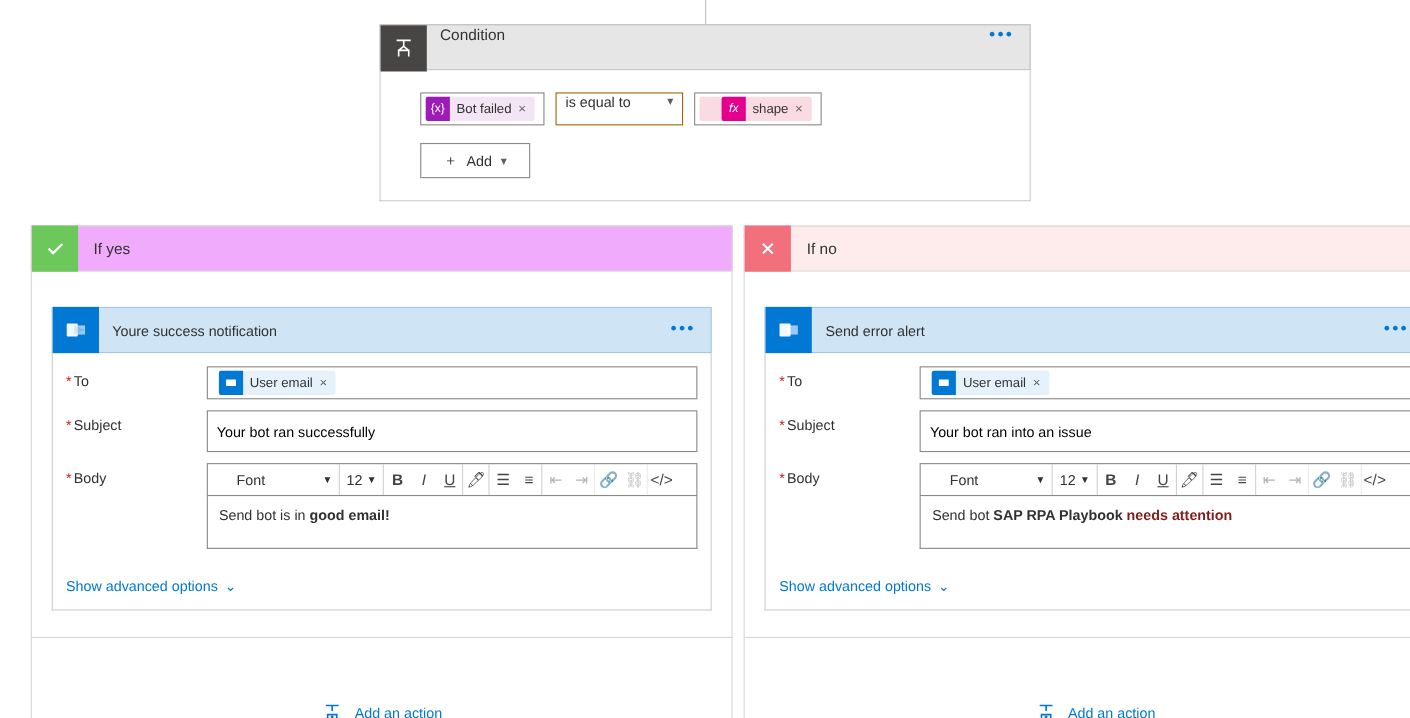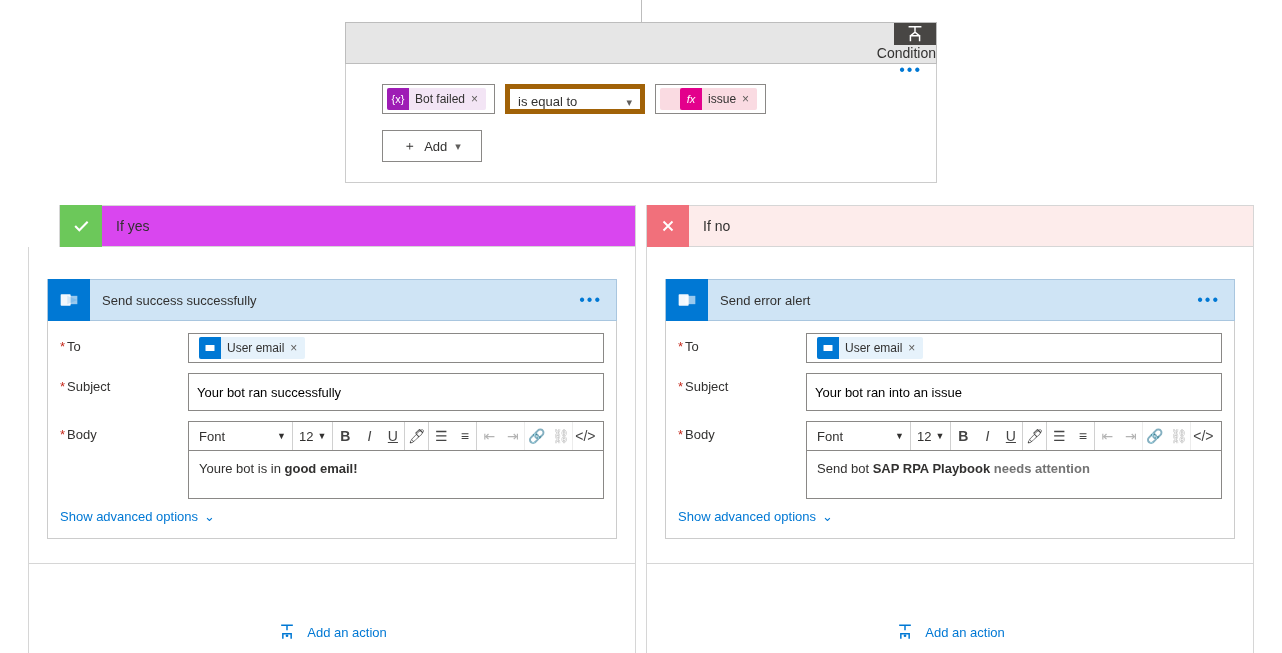--- a/index.html
+++ b/index.html
@@ -1,47 +1,47 @@
 <!DOCTYPE html>
 <html><head>
 <meta charset="utf-8">
 <style>
   * { box-sizing: border-box; margin: 0; padding: 0; }
   body { font-family: "Segoe UI", Arial, sans-serif; font-size: 13px; color: #323130; background: #fff; width: 1282px; height: 653px; position: relative; overflow: hidden; }
 
   
   .condition-card { width: 592px; margin: 22px auto 0 auto; position: relative; }
-  .cond-header { display: flex; align-items: flex-end; background: #e6e6e6; border: 1px solid #bdbdbd; height: 42px; flex-direction: column; }
+  .cond-header { display: flex; align-items: flex-start; background: #e6e6e6; border: 1px solid #bdbdbd; height: 42px; }
   .cond-icon { width: 42px; height: 42px; background: #484644; display: flex; align-items: center; justify-content: center; }
   .cond-icon svg { width: 22px; height: 22px; }
   .cond-title { flex: 1; padding-left: 12px; font-size: 14px; font-weight: 400; }
   .more { padding: 0 14px; color: #0078d4; font-size: 16px; letter-spacing: 2px; cursor: pointer; }
   .cond-body { border: 1px solid #ccc; border-top: none; padding: 20px 36px; background: #fff; }
   .cond-row { display: flex; gap: 10px; }
   .pill-box { display: flex; align-items: center; border: 1px solid #8a8886; height: 30px; padding: 0 4px 0 0; }
   .small-pill { display: inline-flex; align-items: center; height: 22px; border-radius: 2px; font-size: 12px; padding: 0 6px 0 0; margin: 0 4px; }
   .pill-icon { width: 22px; height: 22px; display:flex; align-items:center; justify-content:center; color:#fff; font-size:11px; border-radius: 2px 0 0 2px;}
   .pill-pink { background: #f3e5f5; }
   .pill-pink .pill-icon{ background:#9e1cb5;}
   .pill-rose { background: #fadbe2; padding-left: 20px; }
   .pill-rose .pill-icon{ background:#e3008c;}
   .pill-blue { background: #e6f2fb; }
   .pill-blue .pill-icon{ background:#0078d4;}
   .pill-label { padding: 0 4px 0 6px;}
   .pill-x { color:#605e5c; cursor:pointer; padding:0 2px;}
-  .dd { display:flex; align-items:flex-end; justify-content:space-between; border:5px solid #a16207; width:140px; height:30px; padding: 0 8px; font-size:13px; cursor:pointer; }
+  .dd { display:flex; align-items:flex-start; justify-content:space-between; border:1px solid #a16207; width:116px; height:30px; padding: 0 8px; font-size:13px; cursor:pointer; }
   .dd .chev { font-size:11px; color:#605e5c;}
   .add-btn { display:flex; align-items:center; justify-content:center; gap:8px; width:100px; height:32px; border:1px solid #8a8886; background:#fff; margin-top:16px; cursor:pointer;}
   .add-btn .chev{font-size:11px; color:#605e5c;}
 
   
   .branches { display:flex; gap:10px; margin-top: 22px; padding: 0 28px; }
   .branch { flex:1; }
   .branch-header { display:flex; align-items:center; height:42px; border:1px solid #d6d6d6;}
-  .bh-yes{ background: #d946ef; margin-left: 31px; }
+  .bh-yes{ background: #f0abfc; }
   .bh-no { background: #fdeceb; }
   .bh-yes .bh-icn{ background:#6cc85a;}
   .bh-no  .bh-icn{ background:#f1707b;}
   .bh-icn{ width:42px; height:42px; display:flex; align-items:center; justify-content:center; color:#fff;}
   .bh-title{ padding-left:14px; font-size:14px;}
 
   .branch-body { border:1px solid #d6d6d6; border-top:none; padding: 32px 18px 24px 18px; background:#fff;}
 
   .action-card { width: 100%; }
   .ac-header { display:flex; align-items:center; height:42px; background:#cfe4f5; border:1px solid #a9c6df;}
@@ -49,29 +49,29 @@
   .ac-icn svg{ width:20px; height:20px;}
   .ac-title{ flex:1; padding-left:12px;}
   .ac-body{ border:1px solid #ccc; border-top:none; padding: 12px 12px 14px 12px;}
   .field-row { display:flex; align-items:flex-start; margin-bottom:10px;}
   .fld-label{ width:128px; padding-top:6px; font-size:13px;}
   .req{ color:#c4291c; margin-right:2px;}
   .fld-val{ flex:1;}
   .inpbox{ display:flex; align-items:center; border:1px solid #8a8886; min-height:30px; padding:3px 6px;}
   .txtinput{ width:100%; border:1px solid #8a8886; height:38px; padding:0 8px; font-family:inherit; font-size:13px;}
 
-  .toolbar{ display:flex; align-items:center; border:1px solid #8a8886; height:30px; padding:0 4px; gap:0;}
+  .toolbar{ display:flex; align-items:center; border:1px solid #8a8886; height:30px; padding:0 20px; gap:0;}
   .tb-font{ width:100px; display:flex; align-items:center; justify-content:space-between; padding:0 6px; height:100%; border-right:1px solid #d0d0d0;}
   .tb-size{ display:flex; align-items:center; padding:0 6px; gap:4px; border-right:1px solid #d0d0d0; height:100%;}
   .tb-btn{ width:24px; height:100%; display:flex; align-items:center; justify-content:center; color:#444; cursor:pointer; font-size:14px;}
   .tb-sep{ border-right:1px solid #d0d0d0;}
   .editor{ border:1px solid #8a8886; border-top:none; padding:10px 10px 22px 10px; font-size:13px;}
-  .att-red{ color:#737373; font-weight:600;}
-
-  .show-adv{ color:#0078d4; font-size:13px; cursor:pointer; display:flex; align-items:center; gap:6px; margin-top:10px;}
+  .att-red{ color:#7f1d1d; font-weight:600;}
+
+  .show-adv{ color:#0078d4; font-size:13px; cursor:pointer; display:flex; align-items:center; gap:6px; margin-top:26px;}
   .show-adv .chev{ color:#0078d4;}
 
   .branch-footer{ text-align:center; padding: 58px 0 18px 0; border:1px solid #d6d6d6; border-top:none; background:#fff;}
   .add-action-link{ color:#0078d4; display:inline-flex; align-items:center; gap:10px; cursor:pointer;}
   .add-action-link svg{ width:20px; height:20px;}
 
   
   .vline{ position:absolute; width:1px; background:#bdbdbd;}
   .vline.top{ left:50%; top:0; height:22px;}
 
@@ -103,21 +103,21 @@
       </div>
       <div class="dd">
         <span>is equal to</span>
         <span class="chev">▾</span>
       </div>
       <div class="pill-box">
         <span class="small-pill pill-rose">
           <span class="pill-icon">
               <i style="font-style:italic;">fx</i>
             </span>
-          <span class="pill-label">issue</span>
+          <span class="pill-label">shape</span>
           <span class="pill-x">×</span>
         </span>
       </div>
     </div>
     <div class="add-btn">
       <span>＋</span>
       <span>Add</span>
       <span class="chev">▾</span>
     </div>
   </div>
@@ -137,21 +137,21 @@
     <div class="branch-body">
       <div class="action-card">
         <div class="ac-header">
           <div class="ac-icn">
             <svg viewBox="0 0 24 24" fill="#fff">
                 <rect x="2" y="5" width="12" height="14" rx="1" fill="#fff" opacity=".95"></rect>
                 <rect x="10" y="7" width="12" height="10" fill="#fff" opacity=".6"></rect>
                 <path d="M10 7l12 5-12 5z" fill="#0078d4" opacity=".15"></path>
               </svg>
           </div>
-          <div class="ac-title">Send success successfully</div>
+          <div class="ac-title">Youre success notification</div>
           <div class="more">•••</div>
         </div>
         <div class="ac-body">
           <div class="field-row">
             <div class="fld-label"><span class="req">*</span><span>To</span></div>
             <div class="fld-val">
               <div class="inpbox">
                 <span class="small-pill pill-blue">
                   <span class="pill-icon">
                       <svg width="12" height="12" viewBox="0 0 24 24" fill="#fff">
@@ -194,21 +194,21 @@
                 <div class="tb-btn tb-sep">🖊</div>
                 <div class="tb-btn">☰</div>
                 <div class="tb-btn tb-sep">≡</div>
                 <div class="tb-btn" style="opacity:.4">⇤</div>
                 <div class="tb-btn tb-sep" style="opacity:.4">⇥</div>
                 <div class="tb-btn">🔗</div>
                 <div class="tb-btn tb-sep" style="opacity:.4">⛓</div>
                 <div class="tb-btn">&lt;/&gt;</div>
               </div>
               <div class="editor">
-                <span>Youre bot is in </span><b>good email!</b>
+                <span>Send bot is in </span><b>good email!</b>
               </div>
             </div>
           </div>
           <div class="show-adv">
             <span>Show advanced options</span>
             <span class="chev">⌄</span>
           </div>
         </div>
       </div>
     </div>

